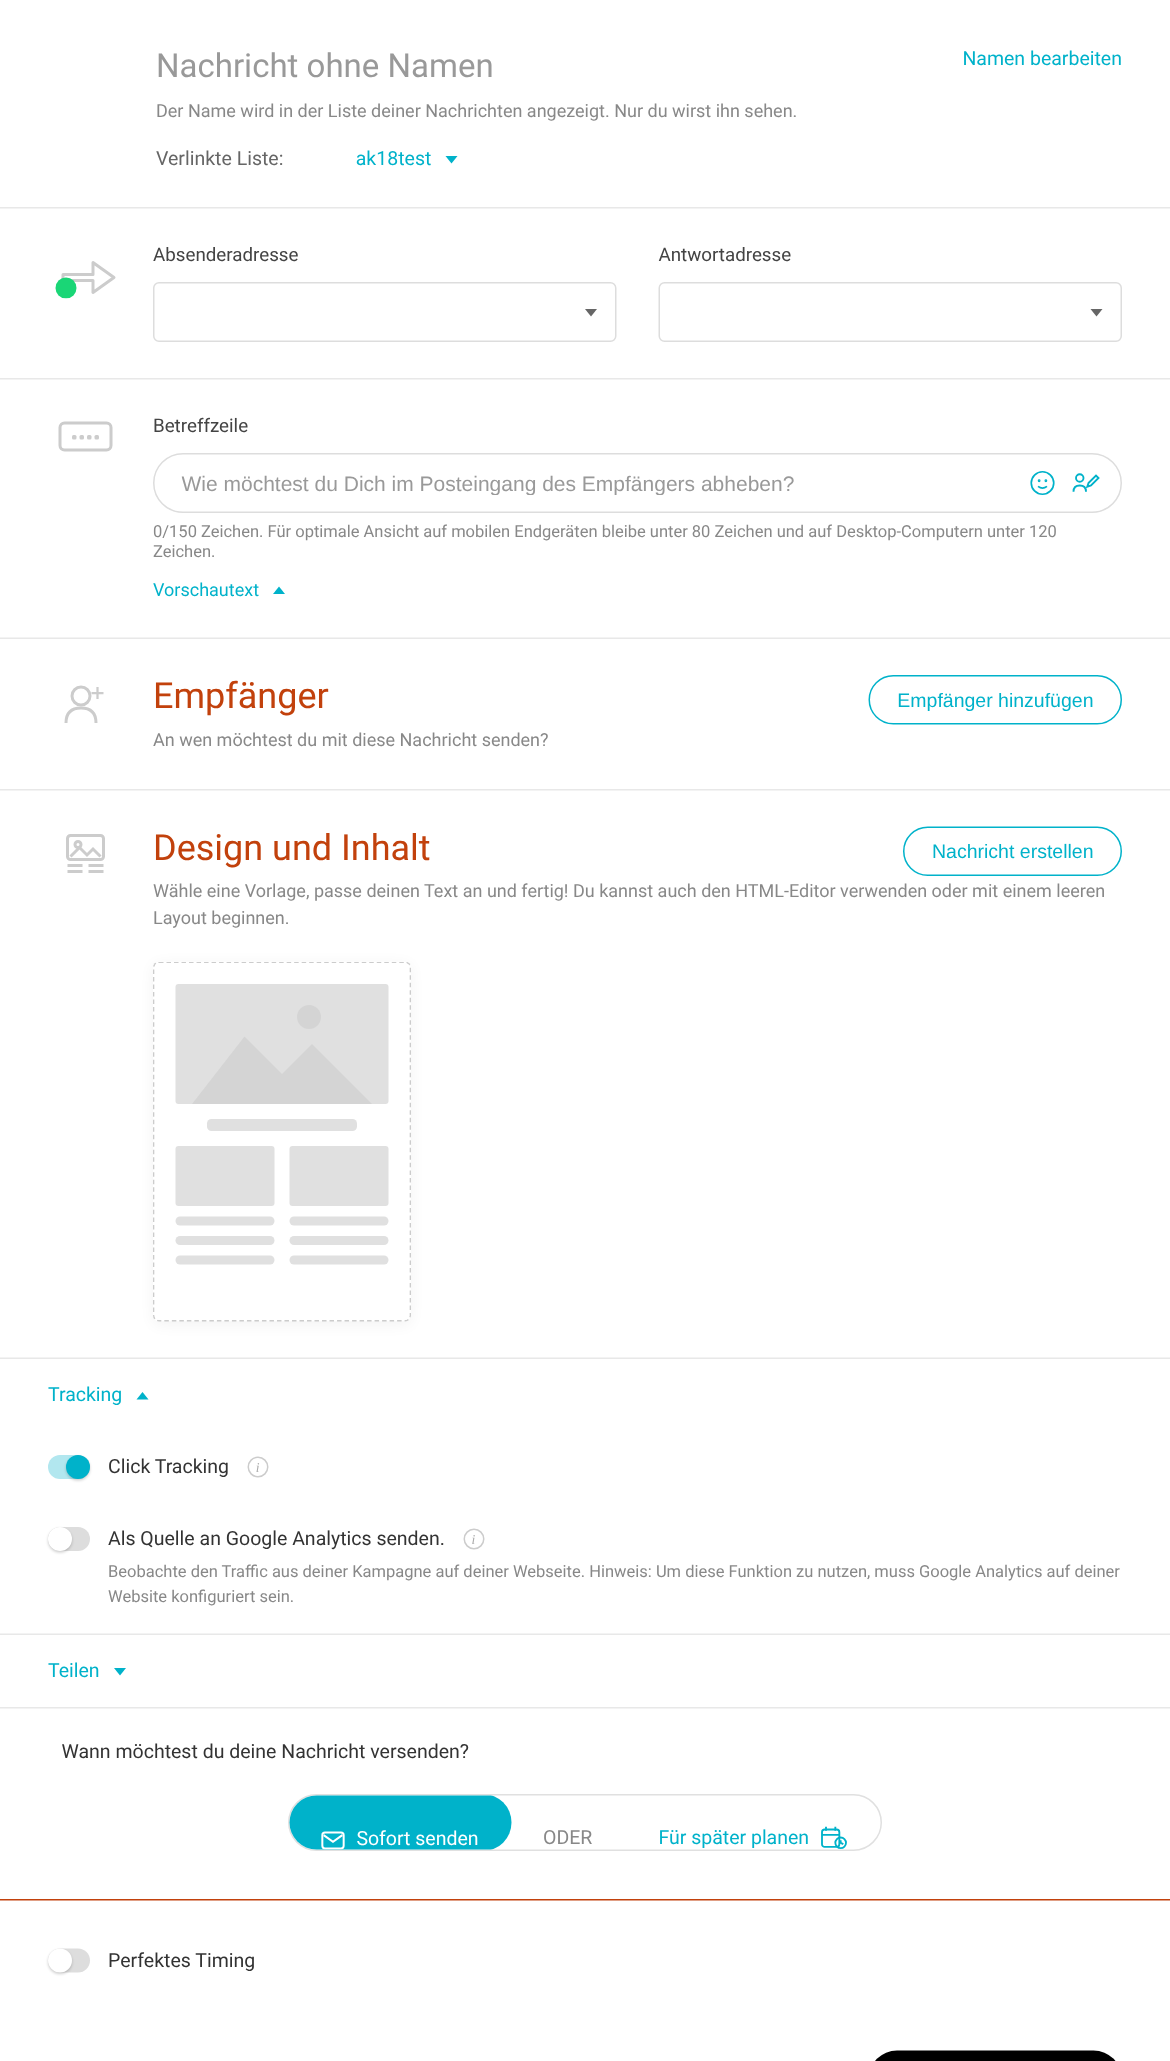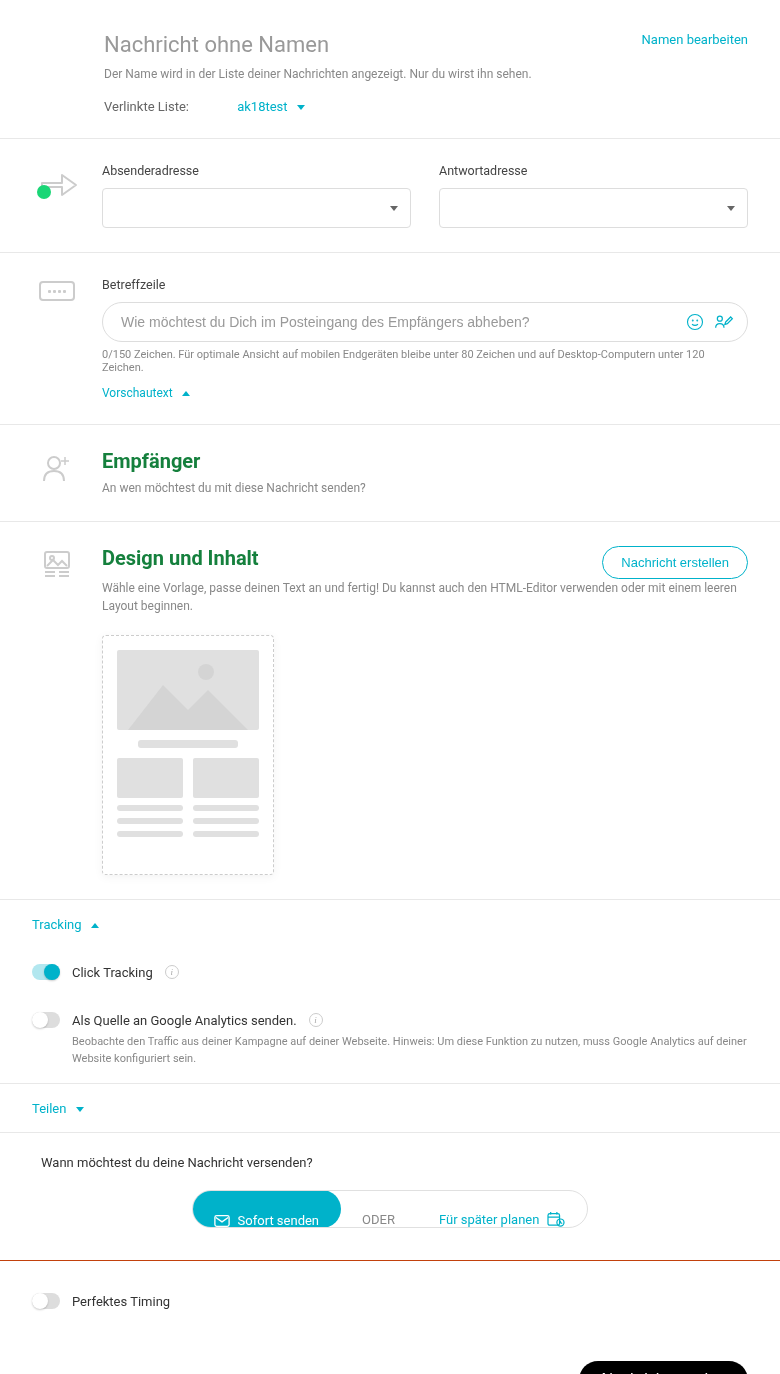--- a/index.html
+++ b/index.html
@@ -31,23 +31,23 @@
     justify-content: space-between;
     align-items: flex-start;
   }
   h1.title {
     font-size: 22px;
     font-weight: 400;
     color: #999;
     margin-bottom: 8px;
   }
   h2.section-title {
-    font-size: 20px;
-    font-weight: 700;
-    color: #15803d;
+    font-size: 24px;
+    font-weight: 400;
+    color: #c2410c;
     margin-bottom: 6px;
   }
   .desc {
     font-size: 12px;
     color: #888;
     line-height: 1.5;
   }
   .link-text {
     color: #00b2ca;
     cursor: pointer;
@@ -376,20 +376,21 @@
   <div class="section-icon">
     <svg width="32" height="30" viewBox="0 0 32 30" fill="none" stroke="#ccc" stroke-width="2">
       <circle cx="13" cy="10" r="6"></circle>
       <path d="M3 28 Q3 18 13 18 Q23 18 23 28"></path>
       <path d="M24 4 L24 12 M20 8 L28 8" stroke-width="1.5"></path>
     </svg>
   </div>
   <div class="section-body">
     <div class="header-row">
       <h2 class="section-title">Empfänger</h2>
+      <button class="pill-btn">Empfänger hinzufügen</button>
     </div>
     <p class="desc">An wen möchtest du mit diese Nachricht senden?</p>
   </div>
 </div>
 
 <div class="section">
   <div class="section-icon">
     <svg width="28" height="28" viewBox="0 0 28 28" fill="none" stroke="#ccc" stroke-width="2">
       <rect x="2" y="2" width="24" height="16" rx="2"></rect>
       <circle cx="9" cy="8" r="2"></circle>

